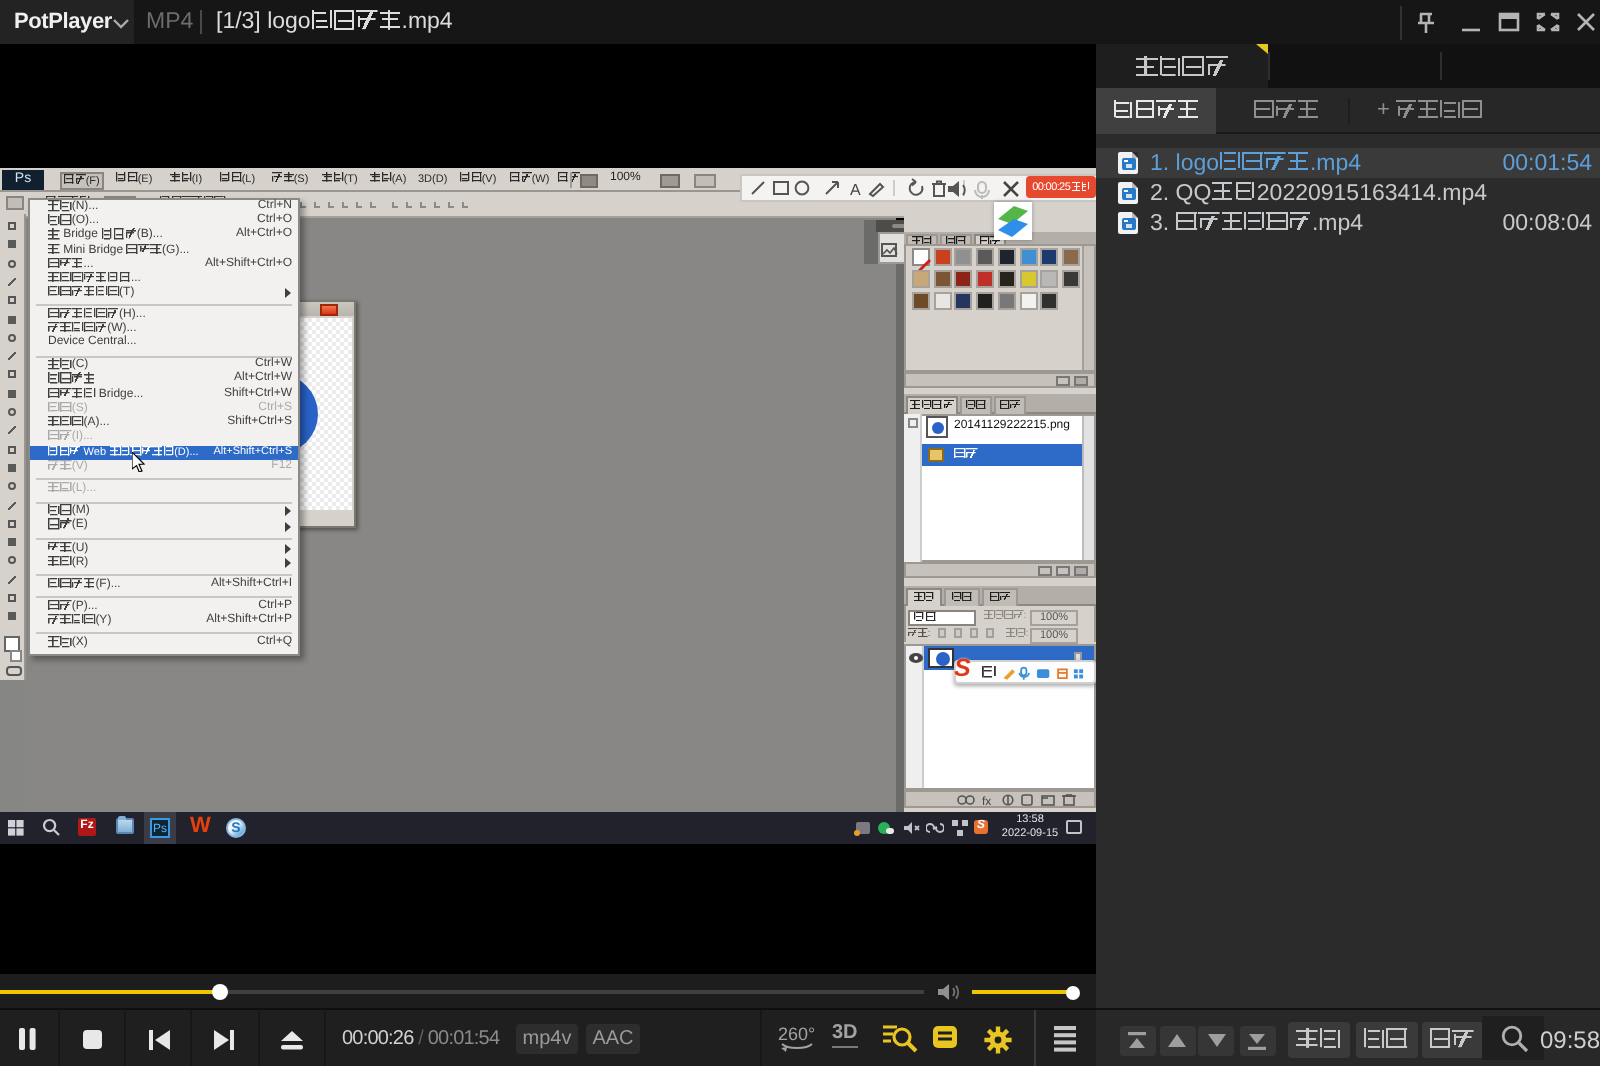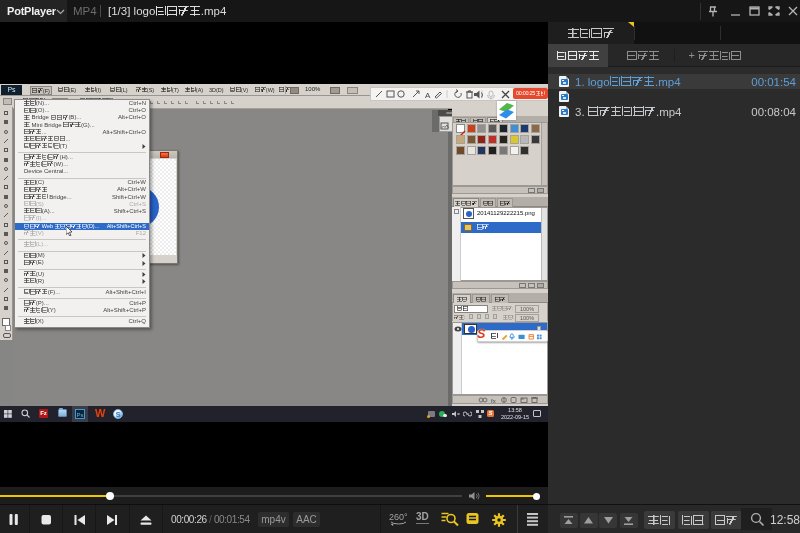--- a/index.html
+++ b/index.html
@@ -452,20 +452,21 @@
 </div>
 <div class="a" style="left:575px;top:75.5px;font-size:11.5px;color:#5d9fd9;">1. logo<i class="h g2"></i><i class="h g3"></i><i class="h g4"></i><i class="h g1"></i>.mp4</div>
 <div class="a" style="left:700px;top:75.5px;width:96px;text-align:right;font-size:11.5px;color:#5d9fd9;">00:01:54</div>
 <div class="a" style="left:559px;top:91px;width:10px;height:11px;background:#f2f2f2;border-radius:1px;">
 <div style="position:absolute;right:0;top:0;width:0;height:0;border-left:3px solid #b8b8b8;border-top:3px solid #2b2b2b;"></div>
 <div style="position:absolute;left:1.5px;top:2.5px;width:7px;height:6px;background:#2878c8;border-radius:1px;">
         <div style="position:absolute;left:1px;top:1px;width:2px;height:1.5px;background:#fff;"></div>
         <div style="position:absolute;left:2px;top:3px;width:3px;height:2px;background:#cfe4f4;"></div>
       </div>
 </div>
+<div class="a" style="left:575px;top:90.5px;font-size:11.5px;color:#c6c9cc;">2. QQ<i class="h g1"></i><i class="h g2"></i>20220915163414.mp4</div>
 <div class="a" style="left:559px;top:106px;width:10px;height:11px;background:#f2f2f2;border-radius:1px;">
 <div style="position:absolute;right:0;top:0;width:0;height:0;border-left:3px solid #b8b8b8;border-top:3px solid #2b2b2b;"></div>
 <div style="position:absolute;left:1.5px;top:2.5px;width:7px;height:6px;background:#2878c8;border-radius:1px;">
         <div style="position:absolute;left:1px;top:1px;width:2px;height:1.5px;background:#fff;"></div>
         <div style="position:absolute;left:2px;top:3px;width:3px;height:2px;background:#cfe4f4;"></div>
       </div>
 </div>
 <div class="a" style="left:575px;top:105.5px;font-size:11.5px;color:#c6c9cc;">3. <i class="h g3"></i><i class="h g4"></i><i class="h g1"></i><i class="h g2"></i><i class="h g3"></i><i class="h g4"></i>.mp4</div>
 <div class="a" style="left:700px;top:105.5px;width:96px;text-align:right;font-size:11.5px;color:#c6c9cc;">00:08:04</div>
 <div class="a" style="left:548px;top:504px;width:252px;height:29px;background:#282828;border-top:1px solid #111;"></div>
@@ -488,13 +489,13 @@
       <rect y="7.4" width="9" height="1.6" fill="#9e9e9e"></rect>
     </svg>
 <div class="a" style="left:644px;top:511px;width:31px;height:18px;background:#3a3a3a;border-radius:2px;color:#c9c9c9;font-size:11.5px;line-height:18px;text-align:center;"><i class="h g1"></i><i class="h g2"></i></div>
 <div class="a" style="left:677.5px;top:511px;width:31px;height:18px;background:#3a3a3a;border-radius:2px;color:#c9c9c9;font-size:11.5px;line-height:18px;text-align:center;"><i class="h g2"></i><i class="h g3"></i></div>
 <div class="a" style="left:710.5px;top:511px;width:31px;height:18px;background:#3a3a3a;border-radius:2px;color:#c9c9c9;font-size:11.5px;line-height:18px;text-align:center;"><i class="h g3"></i><i class="h g4"></i></div>
 <div class="a" style="left:741px;top:507.5px;width:31px;height:22px;background:#1f1f1f;"></div>
 <svg class="a" style="left:750px;top:512px" width="15" height="15">
       <circle cx="6" cy="6" r="4.4" fill="none" stroke="#b0b0b0" stroke-width="1.4"></circle>
       <path d="M9.5 9.5 L13.5 13.5" stroke="#b0b0b0" stroke-width="1.6"></path>
     </svg>
-<div class="a" style="left:770px;top:512.5px;font-size:12px;color:#cfcfcf;">12:58</div>
+<div class="a" style="left:770px;top:512.5px;font-size:12px;color:#cfcfcf;">09:58</div>
 </div>
 </body></html>

